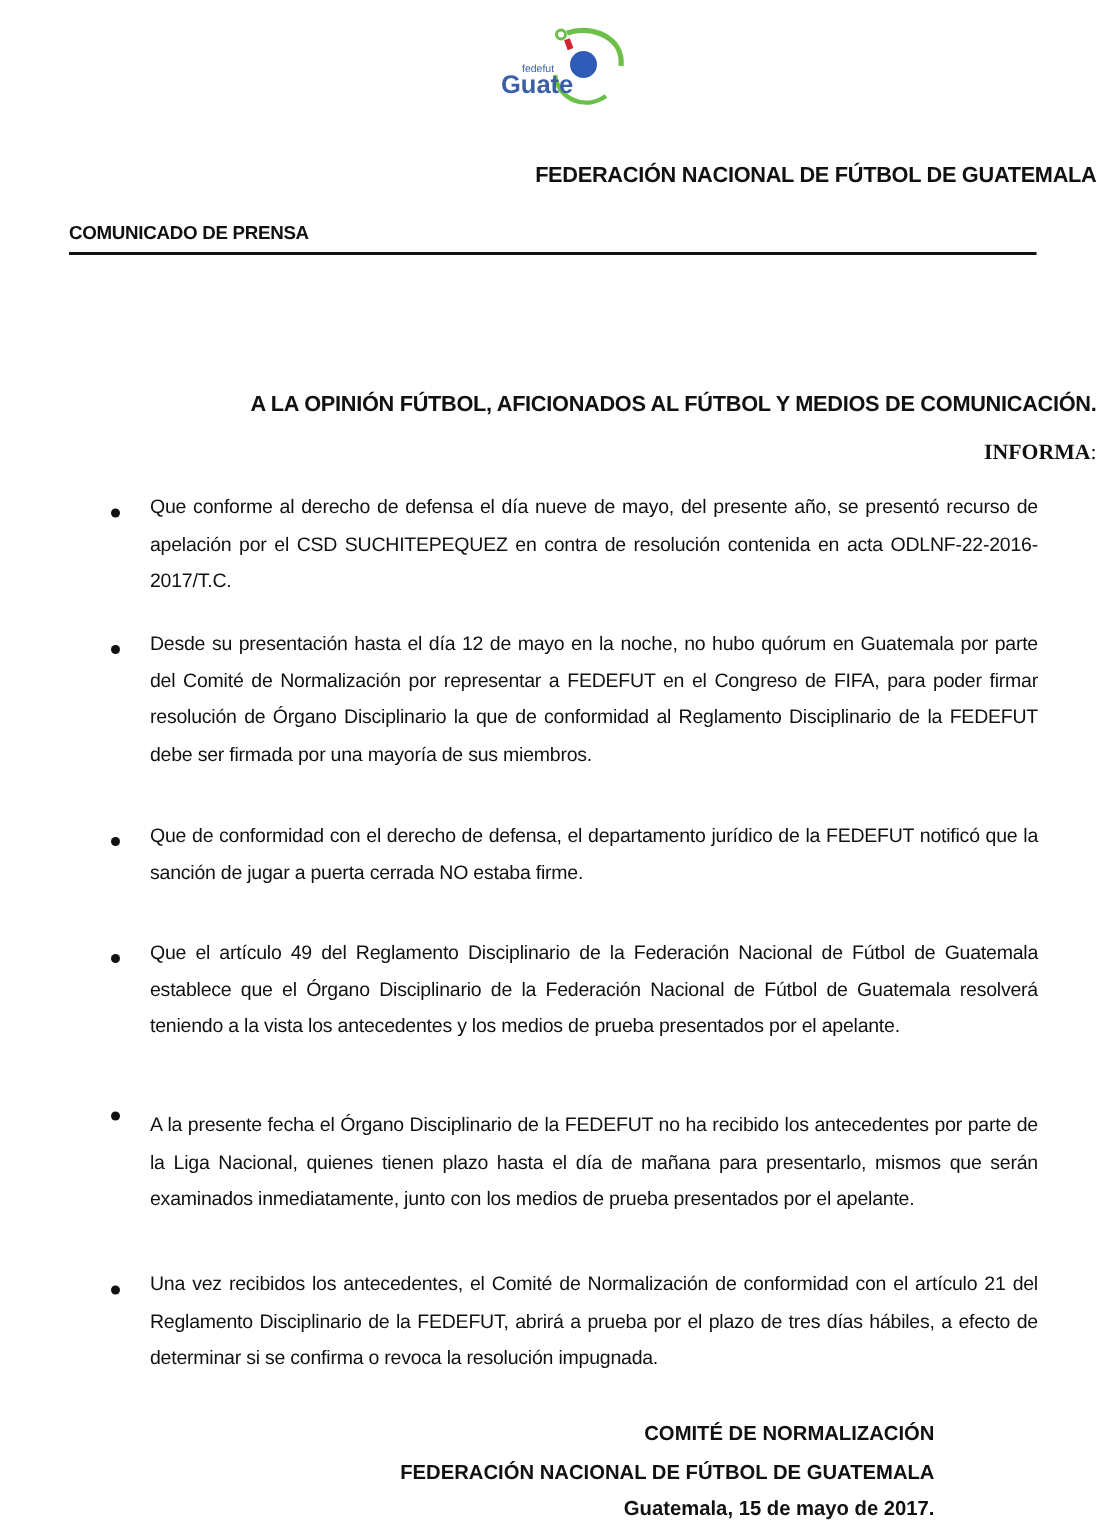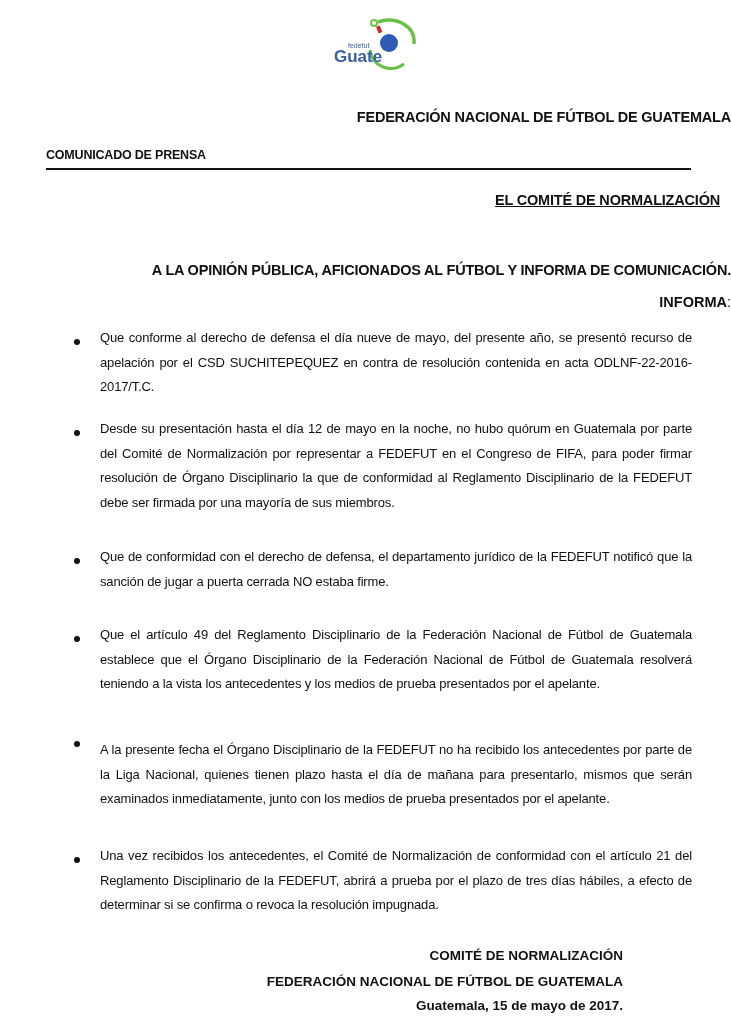--- a/index.html
+++ b/index.html
@@ -5,21 +5,21 @@
   html, body { margin: 0; padding: 0; background: #ffffff; }
   body { width: 731px; height: 1024px; position: relative; overflow: hidden; color: #111; font-family: "Liberation Sans", "DejaVu Sans", sans-serif; }
   .logo { position: absolute; left: 312px; top: 4px; width: 120px; height: 72px; }
   .center { text-align: right; font-weight: bold; }
   .t1 { position: absolute; left: 0; width: 731px; top: 109px; font-size: 14.5px; letter-spacing: -0.2px; }
   .comunicado { position: absolute; left: 46px; top: 148px; font-size: 12.5px; font-weight: bold; letter-spacing: -0.2px; }
   .rule { position: absolute; left: 46px; top: 168px; width: 645px; height: 0; border-top: 2.5px solid #111; }
   .t2 { position: absolute; left: 160px; width: 560px; top: 188px; font-size: 14.5px; line-height: 25px; text-decoration: underline; letter-spacing: -0.2px; }
   .t3 { position: absolute; left: 0; width: 731px; top: 262px; font-size: 14.5px; letter-spacing: -0.2px; }
   .t3 .a { padding-left: 60px; }
-  .t4 { position: absolute; left: 0; width: 731px; top: 294px; font-size: 14.5px; }
+  .t4 { position: absolute; left: 0; width: 731px; top: 294px; font-size: 14.5px; font-family: Liberation Serif, serif; }
   .t4 .colon { font-weight: normal; }
   .bullets { position: absolute; left: 0; top: 326px; width: 731px; }
   .b { position: absolute; left: 100px; width: 592px; font-size: 13px; line-height: 24.6px; text-align: justify; letter-spacing: -0.15px; }
   .dot { position: absolute; left: 74px; width: 6px; height: 6px; border-radius: 50%; background: #111; }
   .footer { position: absolute; left: 0; width: 623px; font-size: 13.5px; }
 </style>
 </head>
 <body>
 
 <div class="logo">
@@ -32,25 +32,24 @@
     <text x="36" y="44" font-family="Liberation Sans, sans-serif" font-size="7" fill="#3a5fa6">fedefut</text>
     <text x="22" y="58" font-family="Liberation Sans, sans-serif" font-size="17" font-weight="bold" fill="#3a5fa6">Guate</text>
   </svg>
 </div>
 
 <div class="t1 center">FEDERACIÓN NACIONAL DE FÚTBOL DE GUATEMALA</div>
 <div class="comunicado">COMUNICADO DE PRENSA</div>
 <div class="rule"></div>
 
 <div class="t2 center">
-  <div>EL COMITÉ DE NORMALIZACIÓN</div>
 </div>
 
 <div class="t3 center">
-  <span class="a">A LA OPINIÓN PÚBLICA, AFICIONADOS AL FÚTBOL Y INFORMA DE COMUNICACIÓN.</span>
+  <span class="a">A LA OPINIÓN FÚTBOL, AFICIONADOS AL FÚTBOL Y MEDIOS DE COMUNICACIÓN.</span>
 </div>
 
 <div class="t4 center">
   <span>INFORMA</span><span class="colon">:</span>
 </div>
 
 <div class="bullets">
   <div class="dot" style="top:13px"></div>
   <div class="b" style="top:0px">Que conforme al derecho de defensa el día nueve de mayo, del presente año, se presentó recurso de apelación por el CSD SUCHITEPEQUEZ en contra de resolución contenida en acta ODLNF-22-2016-2017/T.C.</div>
 

